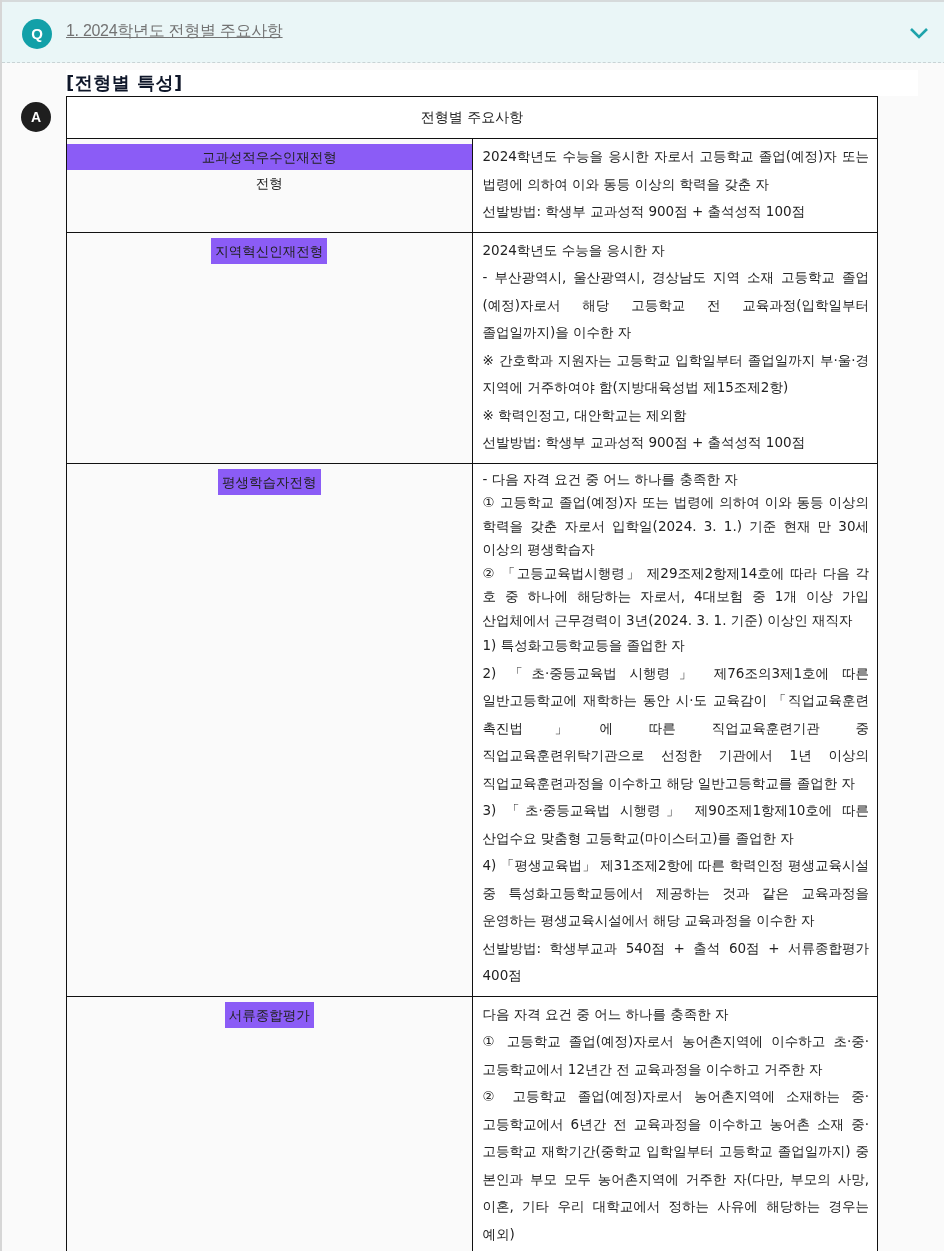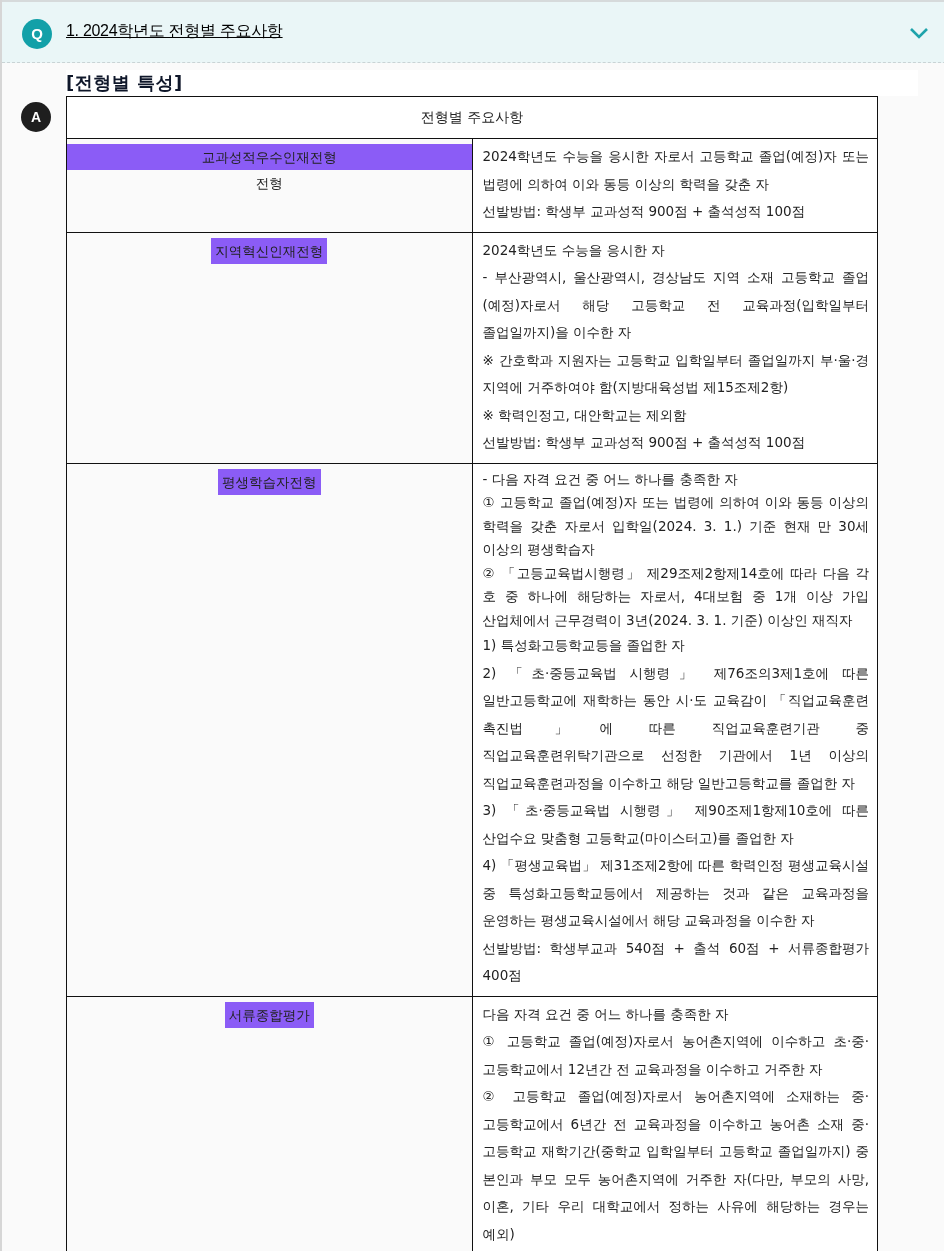--- a/index.html
+++ b/index.html
@@ -20,21 +20,21 @@
     box-sizing:border-box;
   }
   .q-badge {
     position:absolute; left:20px; top:17px; width:30px; height:30px;
     border-radius:50%; background:#12a0a8; color:#fff;
     font-weight:bold; font-size:15px; text-align:center; line-height:30px;
     font-family:"Liberation Sans",sans-serif;
   }
   .q-title {
     position:absolute; left:64px; top:19px;
-    font-size:16px; color:#000000; text-decoration:underline;
+    font-size:16px; color:#737373; text-decoration:underline;
     font-family:"Liberation Sans",sans-serif; letter-spacing:-0.3px;
     cursor:pointer;
   }
   .chev {
     position:absolute; right:16px; top:20px; width:22px; height:22px;
     cursor:pointer;
   }
   .a-badge {
     position:absolute; left:19px; top:102px; width:30px; height:30px;
     border-radius:50%; background:#1e1e1e; color:#fff;

